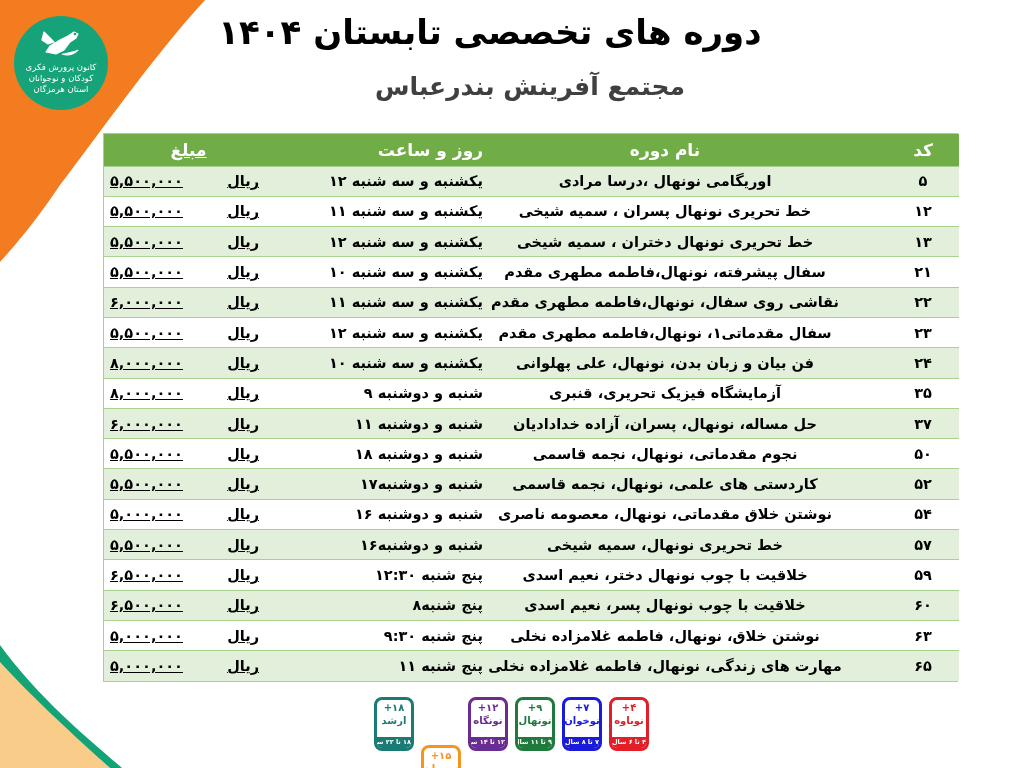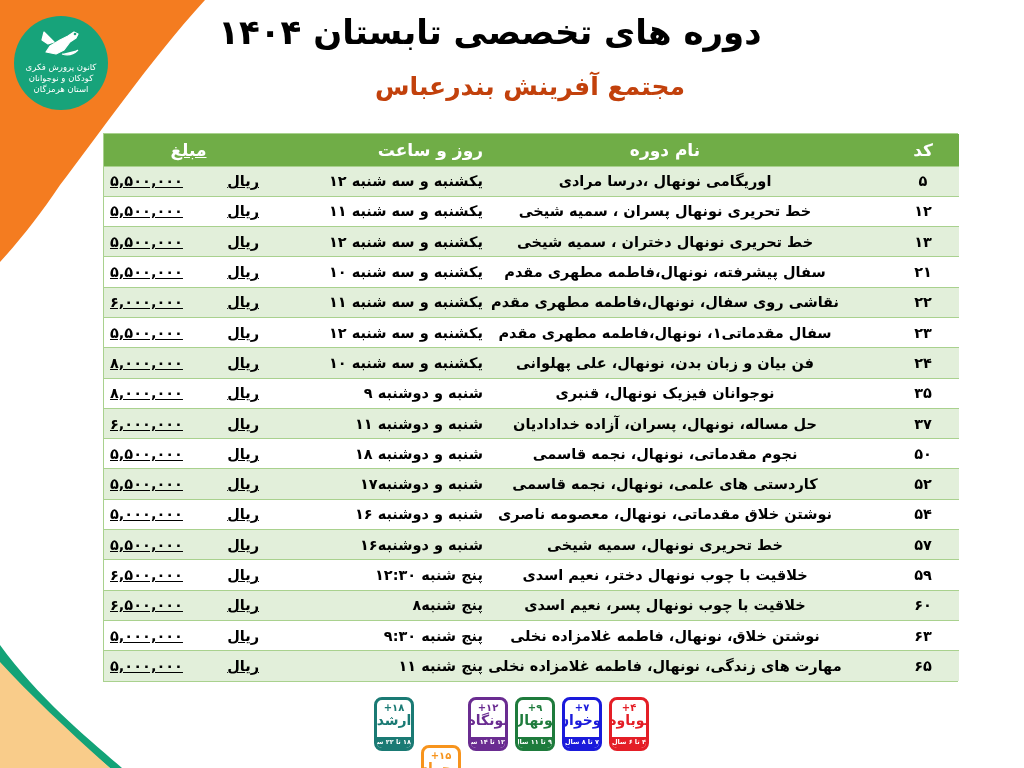--- a/index.html
+++ b/index.html
@@ -17,21 +17,21 @@
   .logo svg { width: 46px; height: 34px; }
   .logo-line { font-size: 8.5px; line-height: 11px; direction: rtl; font-weight: normal; white-space: nowrap; }
 
   .title {
     position: absolute; left: 210px; top: 12px; width: 560px; text-align: center;
     font-size: 34px; font-weight: bold; direction: rtl; color: #000; z-index: 2;
     font-family: "DejaVu Sans", sans-serif; letter-spacing: 0;
   }
   .subtitle {
     position: absolute; left: 360px; top: 72px; width: 340px; text-align: center;
-    font-size: 25px; font-weight: bold; direction: rtl; color: #c2410c; z-index: 2;
+    font-size: 25px; font-weight: bold; direction: rtl; color: #404040; z-index: 2;
   }
 
   .table-wrap {
     position: absolute; left: 103px; top: 133px; width: 855px; z-index: 2;
     border: 1px solid #a9d18e;
   }
   table { width: 100%; border-collapse: collapse; direction: rtl; table-layout: fixed; }
   thead th {
     background: #70ad47; color: #fff; height: 32px; font-size: 17px; font-weight: bold;
     border-bottom: 1px solid #a9d18e;
@@ -50,21 +50,21 @@
   .price-unit { direction: rtl; }
 
   .badges {
     position: absolute; left: 374px; top: 697px; height: 54px; display: flex; gap: 7px; z-index: 2;
   }
   .badge {
     width: 40px; height: 54px; border-radius: 8px; display: flex; flex-direction: column;
     align-items: center; overflow: hidden; border: 3px solid; background: #fff;
   }
   .badge-plus { font-size: 10px; font-weight: bold; line-height: 12px; margin-top: 2px; direction: ltr; }
-  .badge-name { font-size: 14px; font-weight: bold; line-height: 13px; direction: rtl; flex: 1; }
+  .badge-name { font-size: 10px; font-weight: bold; line-height: 13px; direction: rtl; flex: 1; }
   .badge-range { width: 100%; color: #fff; font-size: 6.5px; font-weight: bold; text-align: center; line-height: 11px; direction: rtl; white-space: nowrap; }
 </style>
 </head>
 <body>
 
 <svg class="bg-shapes" viewBox="0 0 1024 768" preserveAspectRatio="none">
   <path d="M0,0 L205,0 C150,60 95,140 60,185 C40,215 20,240 0,262 Z" fill="#f47c20"></path>
   <path d="M0,645 C40,700 90,740 122,768 L110,768 C70,735 30,700 0,668 Z" fill="#13a377"></path>
   <path d="M0,662 C30,695 70,732 110,768 L0,768 Z" fill="#f9cc8a"></path>
 </svg>
@@ -165,21 +165,21 @@
           <td class="col-day">یکشنبه و سه شنبه ۱۰</td>
           <td class="col-price">
             <div class="price-inner">
               <span>۸,۰۰۰,۰۰۰</span>
               <span class="price-unit">ریال</span>
             </div>
           </td>
         </tr>
         <tr>
           <td class="col-code">۳۵</td>
-          <td class="col-name">نوجوانان فیزیک نونهال، قنبری</td>
+          <td class="col-name">آزمایشگاه فیزیک تحریری، قنبری</td>
           <td class="col-day">شنبه و دوشنبه ۹</td>
           <td class="col-price">
             <div class="price-inner">
               <span>۸,۰۰۰,۰۰۰</span>
               <span class="price-unit">ریال</span>
             </div>
           </td>
         </tr>
         <tr>
           <td class="col-code">۳۷</td>

